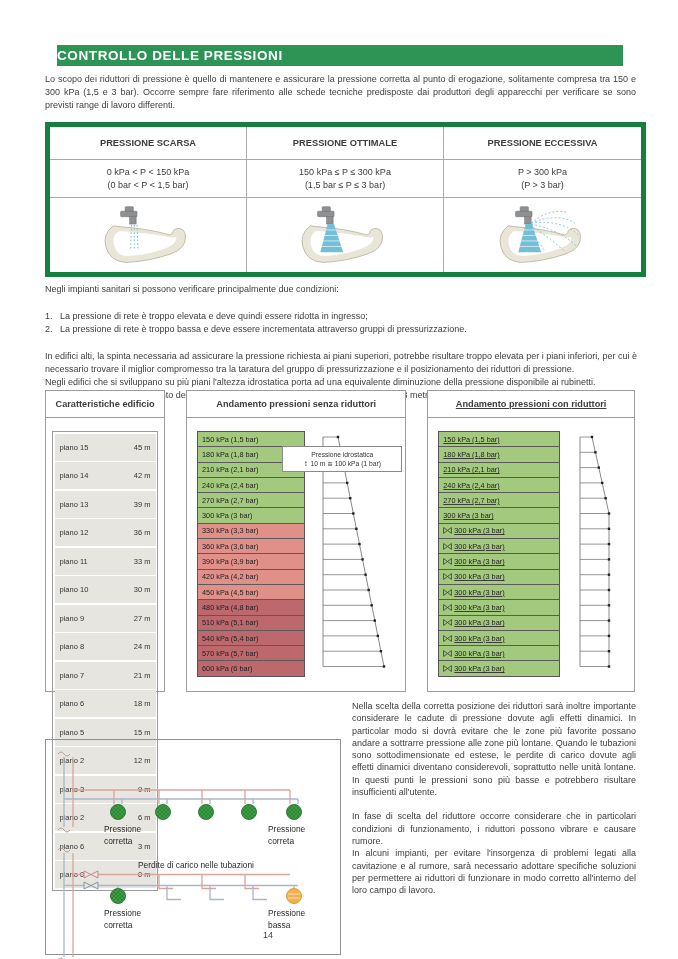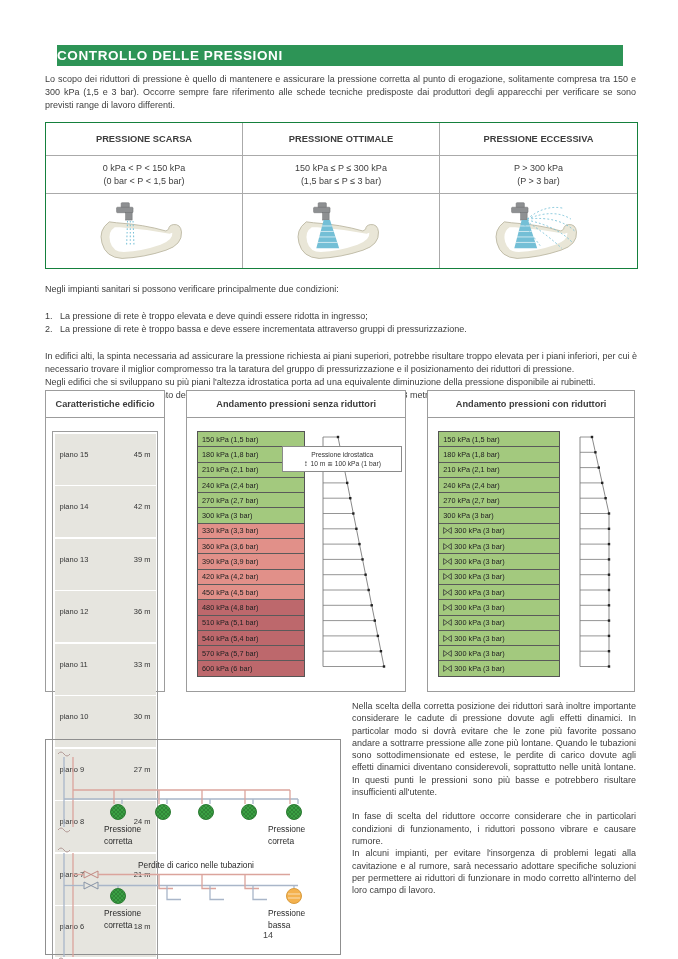--- a/index.html
+++ b/index.html
@@ -6,47 +6,47 @@
   .page{position:relative;width:678px;height:959px;background:#fff;overflow:hidden;
         font-family:"Liberation Sans","DejaVu Sans",sans-serif;color:var(--text,#3d3d3d);}
 
   .header-bar{position:absolute;left:57px;top:45px;width:566px;height:21px;
     background:var(--header-green);color:#fff;font-weight:bold;font-size:13.5px;
     line-height:21px;letter-spacing:.6px;}
 
   .intro{position:absolute;left:45px;top:73px;width:591px;font-size:9px;line-height:13px;text-align:justify;}
 
   
-  .t1{position:absolute;left:45px;top:122px;width:591px;border:1px solid #15803d;
+  .t1{position:absolute;left:45px;top:122px;width:591px;border:5px solid #15803d;
       display:grid;grid-template-columns:1fr 1fr 1fr;}
   .t1 .cell{border-right:1px solid #aaa;border-bottom:1px solid #aaa;text-align:center;}
   .t1 .cell.last{border-right:none;}
   .t1 .hrow{height:32px;line-height:32px;font-weight:bold;font-size:9.3px;}
   .t1 .vrow{height:38px;font-size:9px;line-height:13px;padding-top:6px;box-sizing:border-box;}
   .t1 .irow{height:74px;border-bottom:none;display:flex;align-items:center;justify-content:center;}
 
   .conditions{position:absolute;left:45px;top:283px;width:592px;font-size:9px;line-height:13px;}
   .conditions p{margin:0;}
   .cond-intro{margin-bottom:14px !important;}
   .cond-item{display:flex;gap:5px;}
   .cond-num{width:10px;flex:none;}
   .cond-block{margin-top:14px !important;text-align:justify;}
 
   
   .diagrams{position:absolute;left:45px;top:390px;width:590px;height:302px;display:flex;gap:21px;}
   .dbox{border:1px solid #9c9c9c;box-sizing:border-box;height:302px;background:#fff;}
   .dbox-h{height:26px;line-height:26px;text-align:center;font-weight:bold;font-size:9.2px;border-bottom:1px solid #9c9c9c;}
   .dbox1{width:134px;}
   .dbox2{width:246px;position:relative;}
-  .dbox3{width:232px;}
+  .dbox3{width:232px;text-decoration:underline;}
   .dbox-body{display:flex;align-items:flex-start;padding:13px 4px 0 10px;position:relative;}
 
   .floor-table{width:106px;margin:13px auto 0;border:1px solid #9c9c9c;padding:1.5px;box-sizing:border-box;}
   .floor-row{background:var(--floor-cell);height:19px;margin-bottom:1.5px;display:flex;
-    justify-content:space-between;align-items:flex-start;padding:16px 5px;font-size:7.5px;color:#333;}
+    justify-content:space-between;align-items:center;padding:4px 5px;font-size:7.5px;color:#333;}
   .floor-row:last-child{margin-bottom:0;}
 
   .p-table{width:106px;border:1px solid #555;flex:none;}
   .p-table.wide{width:120px;}
   .p-row{height:14.3px;border-bottom:1px solid #5a5a5a;display:flex;align-items:center;
     padding-left:4px;font-size:7.3px;color:#222;gap:2px;}
   .p-row:last-child{border-bottom:none;}
   .p-row.ok{background:var(--row-ok);}
   .p-row.high{background:var(--row-high);}
   .p-row.veryhigh{background:var(--row-very-high);}

